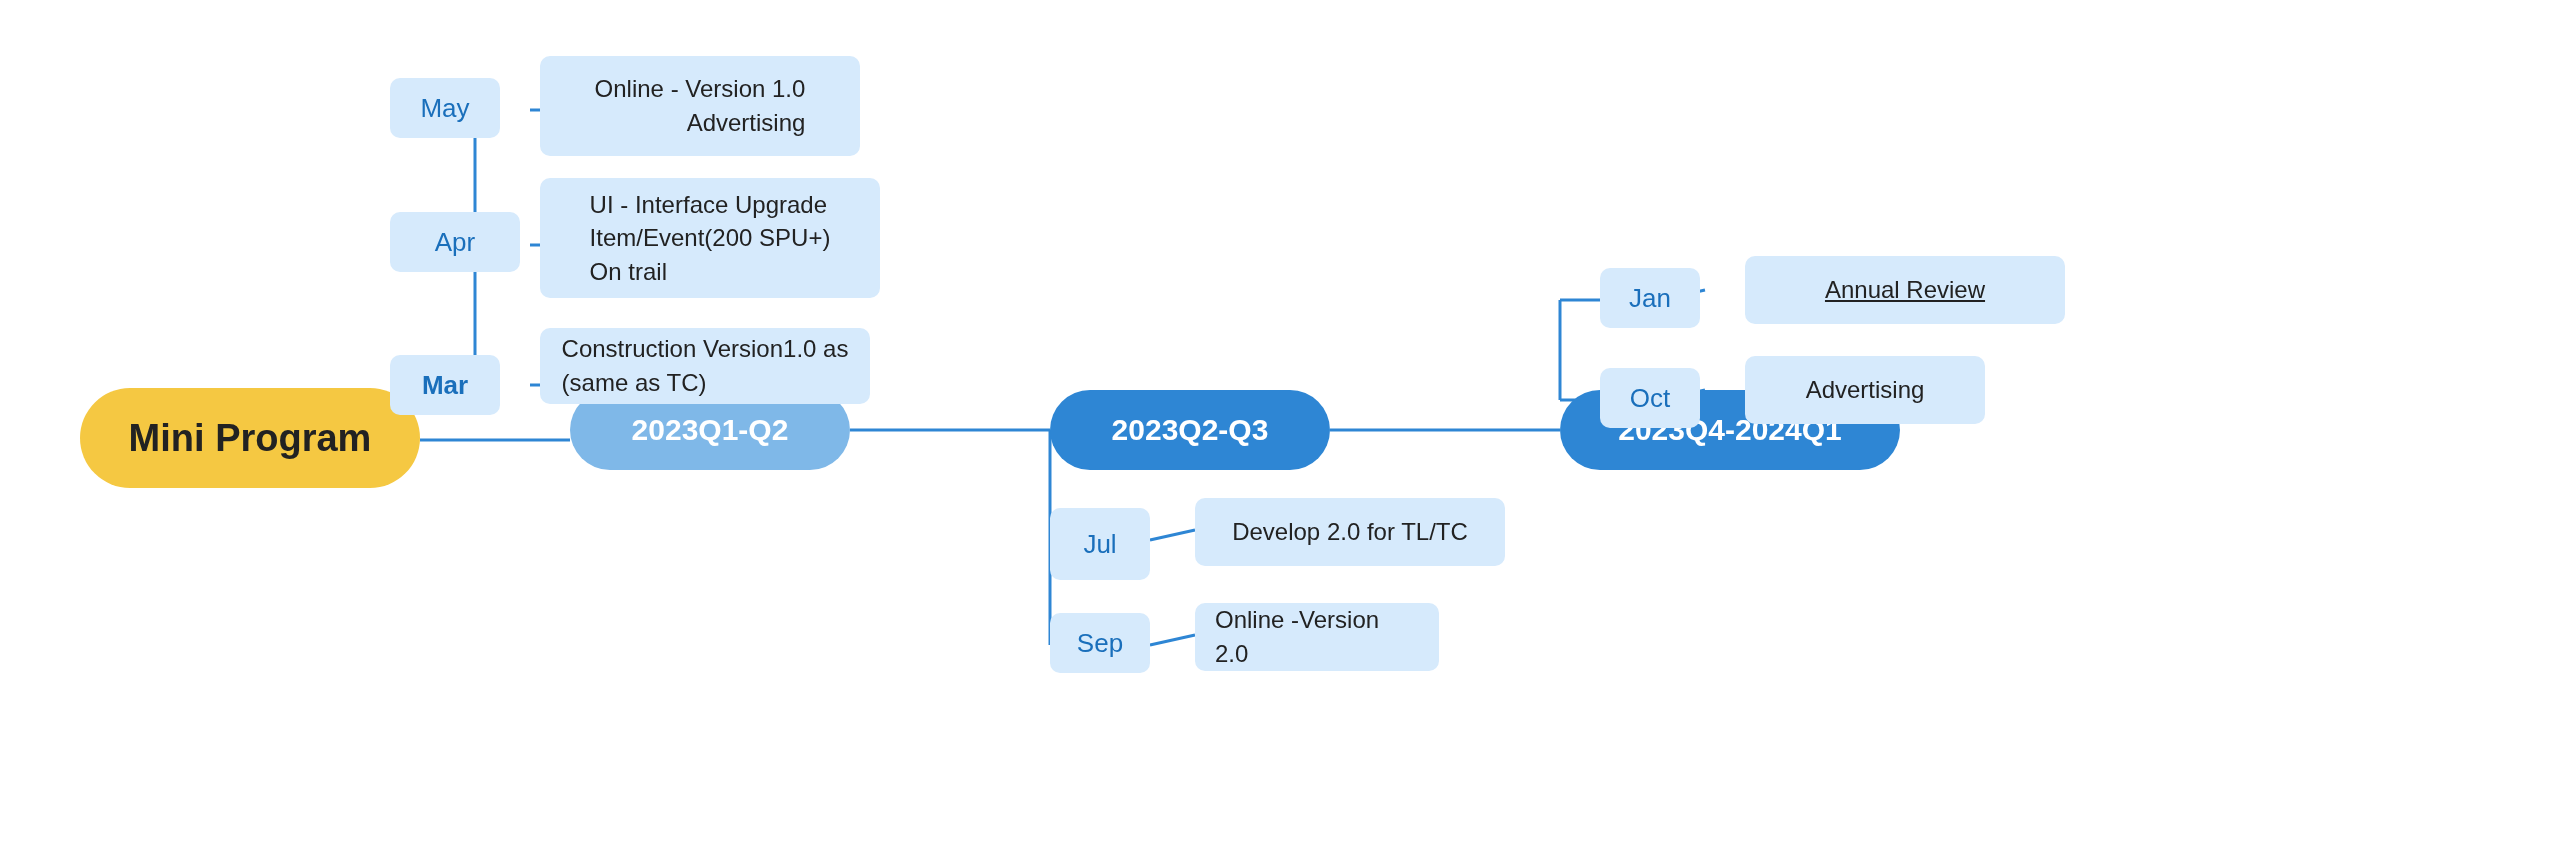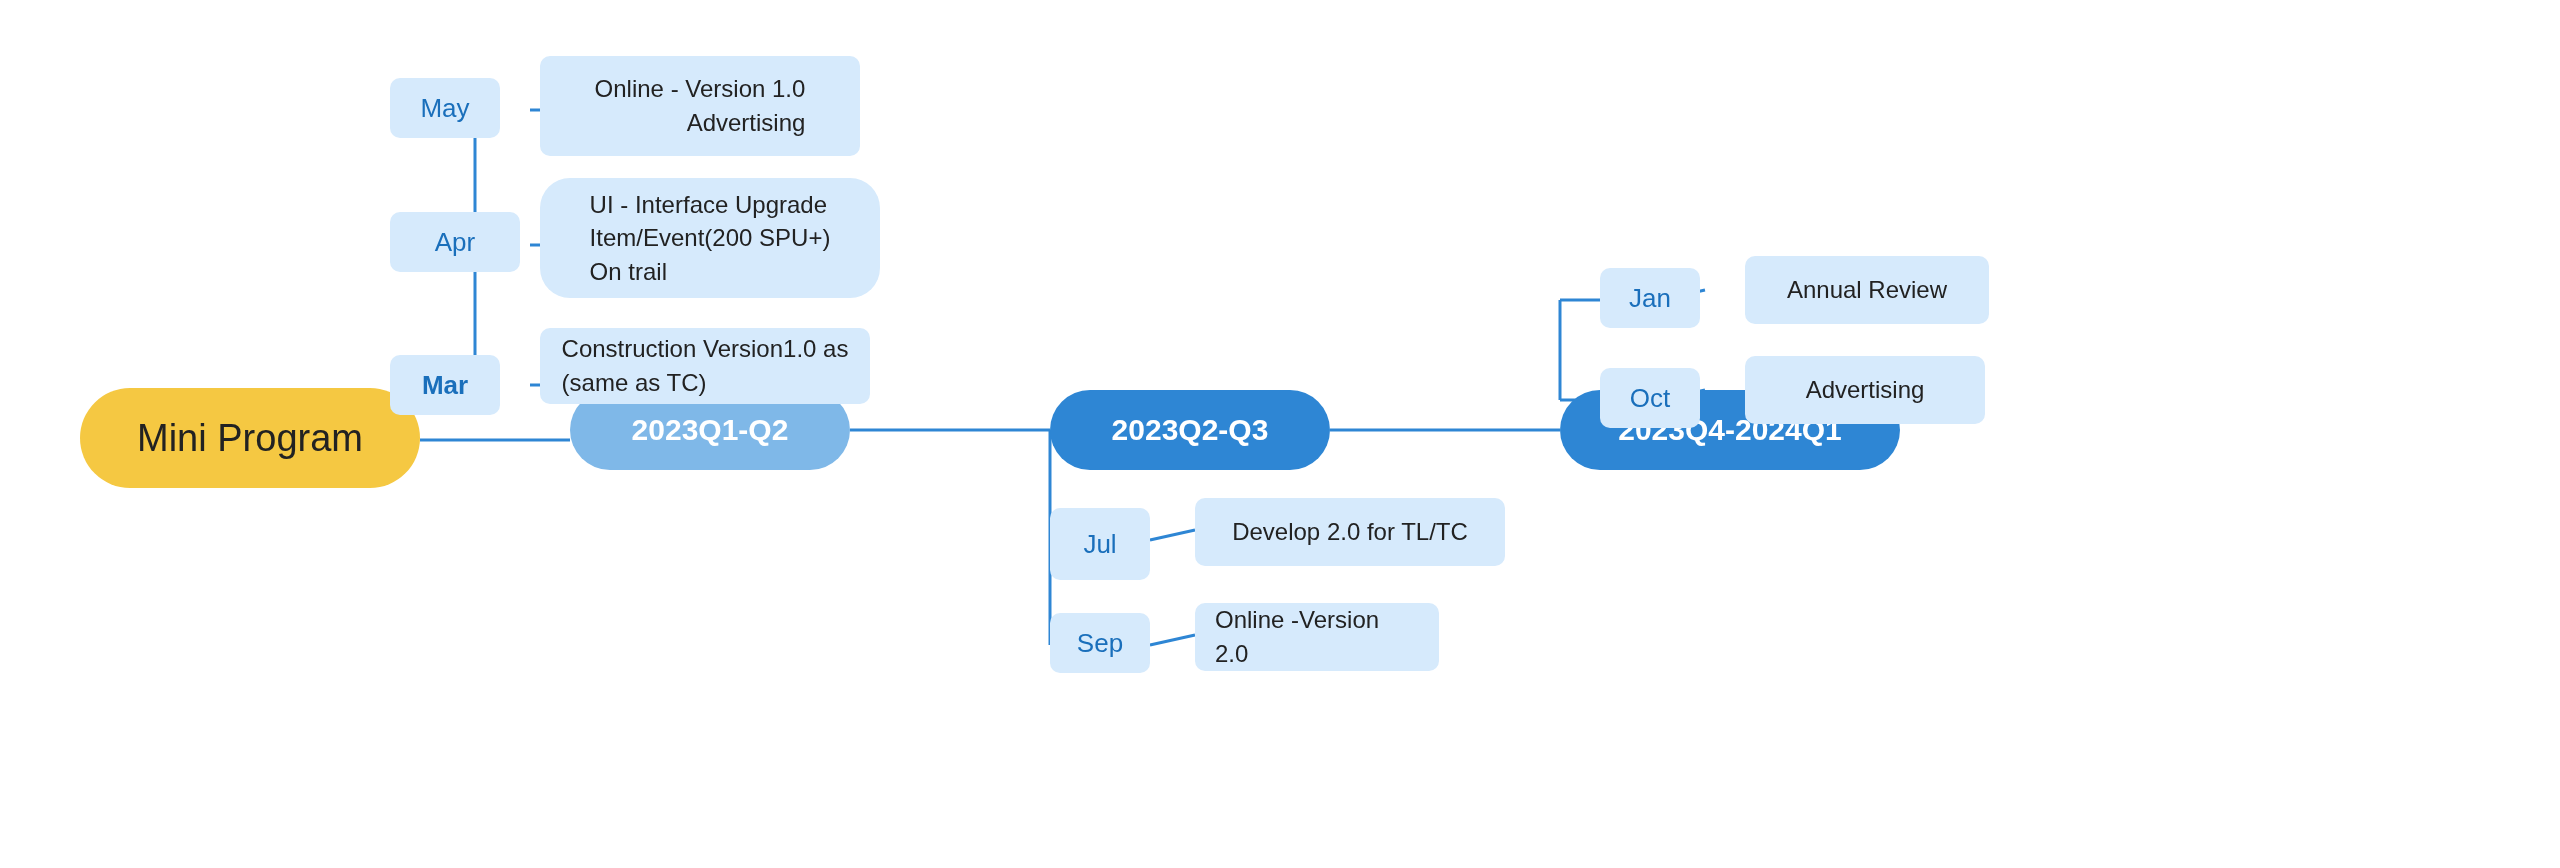--- a/index.html
+++ b/index.html
@@ -19,21 +19,21 @@
       height: 868px;
     }
 
     
     .node-root {
       position: absolute;
       background: #F5C842;
       border-radius: 50px;
       padding: 18px 40px;
       font-size: 38px;
-      font-weight: 400;
+      font-weight: 700;
       color: #222;
       white-space: nowrap;
       display: flex;
       align-items: center;
       justify-content: center;
     }
 
     .node-q {
       position: absolute;
       border-radius: 40px;
@@ -143,30 +143,30 @@
   <div class="node-q node-q-light" style="left:570px; top:390px; width:280px; height:80px;">2023Q1-Q2</div>
 
   <div class="node-q node-q-dark" style="left:1050px; top:390px; width:280px; height:80px;">2023Q2-Q3</div>
 
   <div class="node-q node-q-dark" style="left:1560px; top:390px; width:340px; height:80px;">2023Q4-2024Q1</div>
 
   <div class="node-month" style="left:390px; top:78px; width:110px; height:60px;">May</div>
   <div class="node-leaf" style="left:540px; top:56px; width:320px; height:100px;text-align:right;">Online - Version 1.0<br>Advertising</div>
 
   <div class="node-month" style="left:390px; top:212px; width:130px; height:60px;">Apr</div>
-  <div class="node-leaf" style="left:540px; top:178px; width:340px; height:120px;border-radius:30px;">UI - Interface Upgrade<br>Item/Event(200 SPU+)<br>On trail</div>
+  <div class="node-leaf" style="left:540px; top:178px; width:340px; height:120px;">UI - Interface Upgrade<br>Item/Event(200 SPU+)<br>On trail</div>
 
   <div class="node-month" style="left:390px; top:355px; width:110px; height:60px;font-weight:bold;">Mar</div>
   <div class="node-leaf" style="left:540px; top:328px; width:330px; height:76px;">Construction Version1.0 as<br>(same as TC)</div>
 
   <div class="node-month" style="left:1050px; top:508px; width:100px; height:72px;">Jul</div>
   <div class="node-leaf" style="left:1195px; top:498px; width:310px; height:68px;">Develop 2.0 for TL/TC</div>
 
   <div class="node-month" style="left:1050px; top:613px; width:100px; height:60px;">Sep</div>
   <div class="node-leaf" style="left:1195px; top:603px; width:244px; height:68px;">Online -Version 2.0</div>
 
   <div class="node-month" style="left:1600px; top:268px; width:100px; height:60px;">Jan</div>
-  <div class="node-leaf" style="left:1745px; top:256px; width:244px; height:68px;">Annual Review</div>
+  <div class="node-leaf" style="left:1745px; top:256px; width:320px; height:68px;text-decoration:underline;">Annual Review</div>
 
   <div class="node-month" style="left:1600px; top:368px; width:100px; height:60px;">Oct</div>
   <div class="node-leaf" style="left:1745px; top:356px; width:240px; height:68px;">Advertising</div>
 
 </div>
 
 </body></html>

